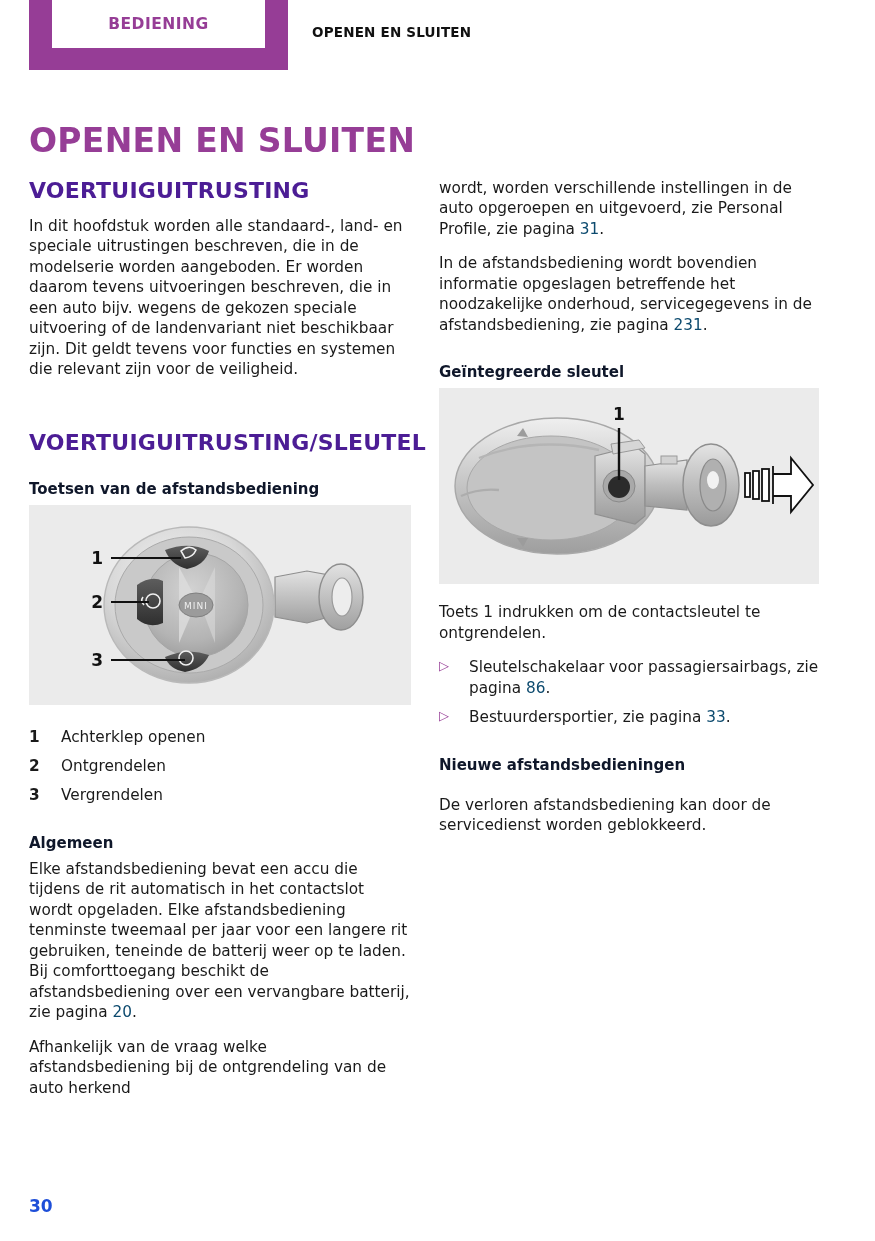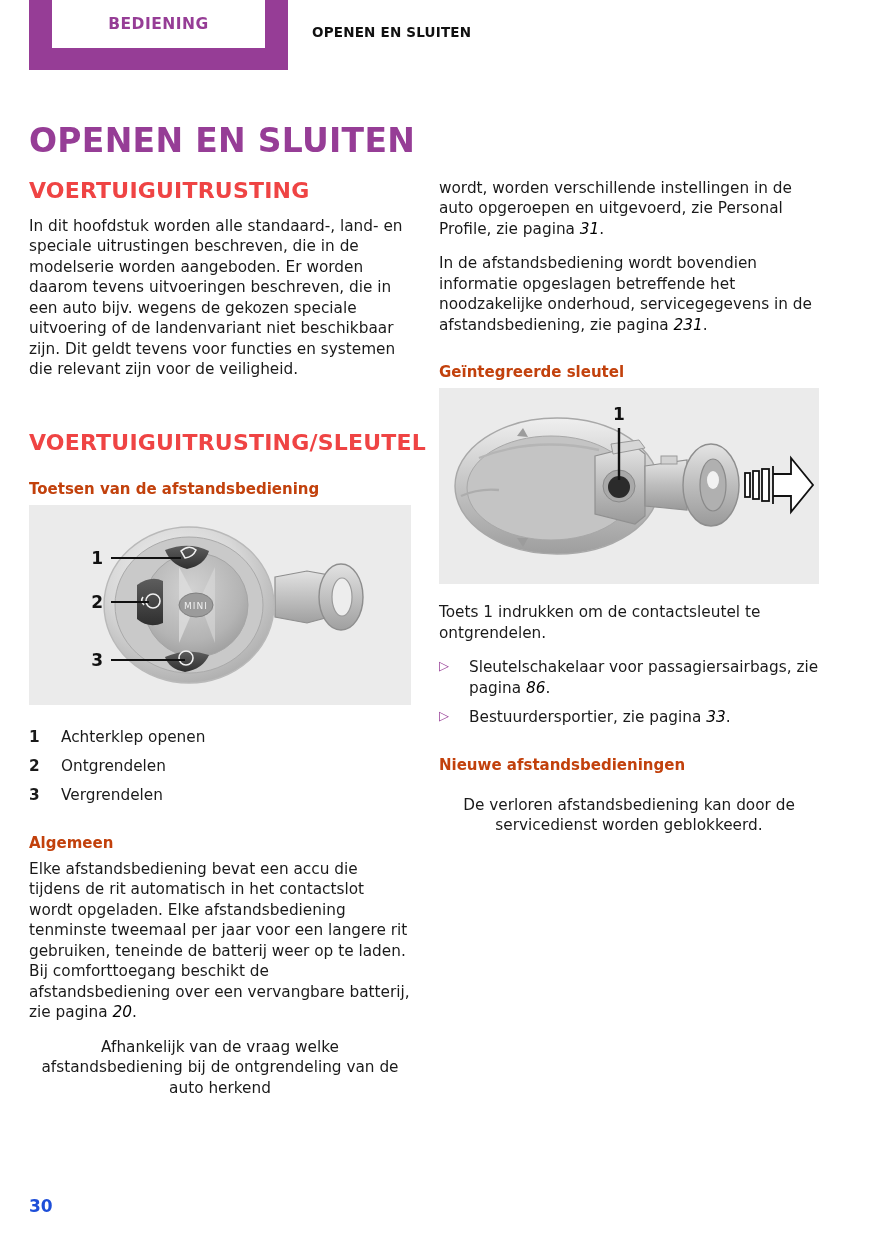--- a/index.html
+++ b/index.html
@@ -55,41 +55,41 @@
     letter-spacing: .3px;
   }
 
   
   #col-left  { position: absolute; left: 29px;  top: 178px; width: 382px; }
   #col-right { position: absolute; left: 439px; top: 178px; width: 380px; }
 
   h2.sec {
     font-size: 22px;
     font-weight: bold;
-    color: #ef4444;
+    color: #4c1d95;
     margin: 0 0 12px 0;
     line-height: 1.18;
     letter-spacing: .2px;
   }
   h2.sec.tight { margin-bottom: 10px; }
   h3.sub {
     font-size: 15px;
     font-weight: bold;
-    color: #c2410c;
+    color: #0f172a;
     margin: 0 0 7px 0;
     line-height: 1.2;
   }
   p.body {
     font-size: 15.3px;
     line-height: 1.34;
     margin: 0 0 14px 0;
     color: #1a1a1a;
   }
-  p.body:last-child { margin-bottom: 0; text-align: center; }
-  .ref { color: #000000; font-style: italic; }
+  p.body:last-child { margin-bottom: 0; }
+  .ref { color: #0c4a6e; }
 
   .spacer-lg { height: 36px; }
   .spacer-md { height: 24px; }
   .spacer-sm { height: 14px; }
 
   
   .figure {
     background: #EBEBEB;
     width: 100%;
     position: relative;

